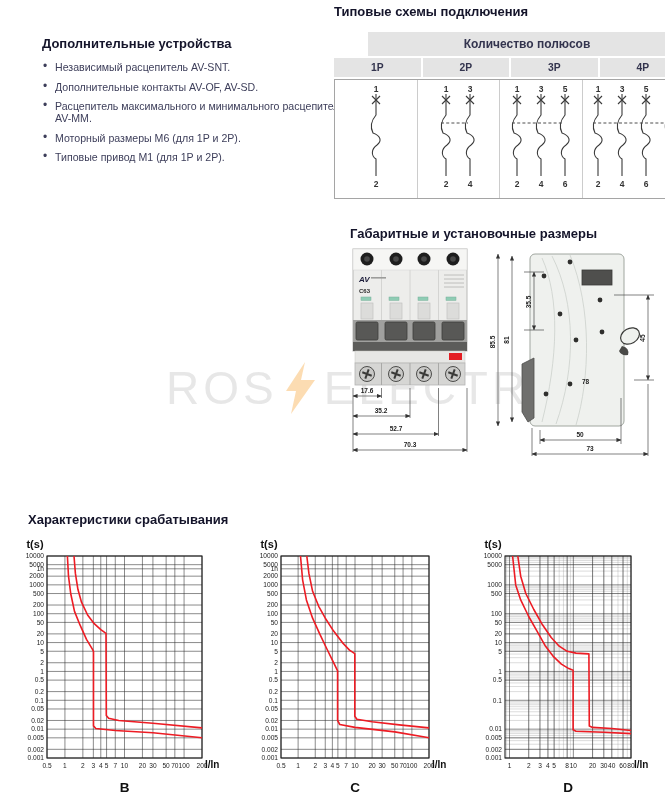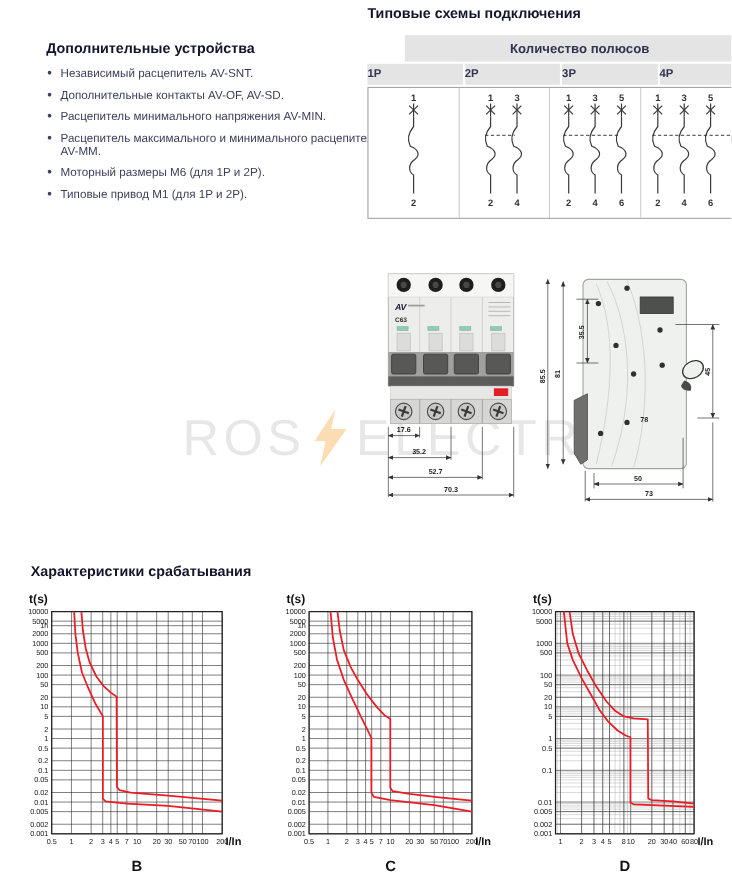--- a/index.html
+++ b/index.html
@@ -10,28 +10,28 @@
   
   .devices{position:absolute;left:42px;top:36px;width:318px;z-index:2;}
   .devices ul{list-style:none;margin:10px 0 0 0;padding:0;}
   .devices li{position:relative;font-size:10.6px;color:#3d3e5a;padding-left:13px;margin-bottom:7.5px;line-height:12px;}
   .devices li::before{content:"\2022";position:absolute;left:1px;top:-1px;font-size:12px;color:#3d3e5a;}
   
   .schemes{position:absolute;left:334px;top:4px;width:352px;z-index:2;}
   .sch-table{margin-top:13px;}
   .sch-head{background:#e4e4e4;text-align:center;font-size:12px;font-weight:bold;color:#33344e;padding:5px 0;margin-bottom:2px;margin-left:34px;}
   .sch-cols{display:grid;grid-template-columns:repeat(4,1fr);gap:2px;margin-bottom:2px;}
-  .sch-col{background:#e4e4e4;font-size:10.3px;font-weight:bold;color:#33344e;padding:4px 0;}
+  .sch-col{background:#e4e4e4;text-align:center;font-size:10.3px;font-weight:bold;color:#33344e;padding:4px 0;}
   .sch-diagrams{border:1px solid #a5a5a5;display:grid;grid-template-columns:repeat(4,1fr);height:118px;background:#fff;}
   .sch-cell{display:flex;align-items:center;justify-content:center;border-right:1px solid #cccccc;}
   .sch-cell:last-child{border-right:none;}
   
   .dims-title{position:absolute;left:350px;top:226px;z-index:2;}
   
-  .watermark{position:absolute;left:166px;top:371px;display:flex;align-items:center;gap:8px;
+  .watermark{position:absolute;left:166px;top:361px;display:flex;align-items:center;gap:8px;
              font-size:46px;letter-spacing:4px;color:#d9d9d9;opacity:0.62;z-index:0;font-weight:400;white-space:nowrap;}
   
   .charts-title{position:absolute;left:28px;top:512px;z-index:2;}
   svg{display:block;}
   .z1{z-index:1;}
 </style>
 </head>
 <body>
 
 <div id="page">
@@ -42,21 +42,20 @@
       <polygon points="19,0 0,29 10,29 5,52 29,18 15,18" fill="#f6991f" opacity="0.55"></polygon>
     </svg>
     <span>ELECTRIC</span>
   </div>
 
   <div class="devices">
     <h2 class="sec-title">Дополнительные устройства</h2>
     <ul>
       <li>Независимый расцепитель  AV-SNT.</li>
       <li>Дополнительные  контакты AV-OF, AV-SD.</li>
-      <li>Расцепитель минимального напряжения AV-MIN.</li>
       <li>Расцепитель максимального и минимального расцепитель AV-MM.</li>
       <li>Моторный размеры М6 (для 1P и 2P).</li>
       <li>Типовые привод М1 (для 1P и 2P).</li>
     </ul>
   </div>
 
   <div class="schemes">
     <h2 class="sec-title">Типовые схемы подключения</h2>
     <div class="sch-table">
       <div class="sch-head">Количество полюсов</div>
@@ -151,20 +150,21 @@
               <text x="63" y="9" text-anchor="middle" font-size="8.5" font-weight="bold" fill="#333">5</text>
               <text x="63" y="104" text-anchor="middle" font-size="8.5" font-weight="bold" fill="#333">6</text>
               <text x="87" y="9" text-anchor="middle" font-size="8.5" font-weight="bold" fill="#333">7</text>
               <text x="87" y="104" text-anchor="middle" font-size="8.5" font-weight="bold" fill="#333">8</text>
             </svg>
           </div>
         </div>
     </div>
   </div>
 
+  <h2 class="sec-title dims-title">Габаритные и установочные размеры</h2>
 
   <svg class="abs z1" style="left:352px;top:248px" width="122" height="208" viewBox="0 0 122 208">
     <defs>
       <marker id="ae" markerWidth="7" markerHeight="6" refX="6.5" refY="3" orient="auto">
           <path d="M0 0 L7 3 L0 6 Z" fill="#333"></path>
         </marker>
       <marker id="as" markerWidth="7" markerHeight="6" refX="0.5" refY="3" orient="auto">
           <path d="M7 0 L0 3 L7 6 Z" fill="#333"></path>
         </marker>
     </defs>

